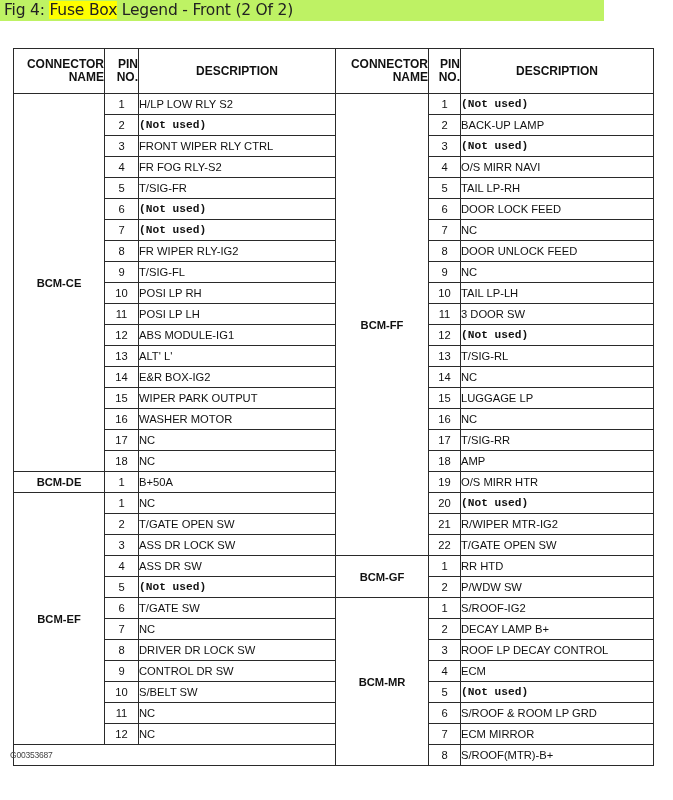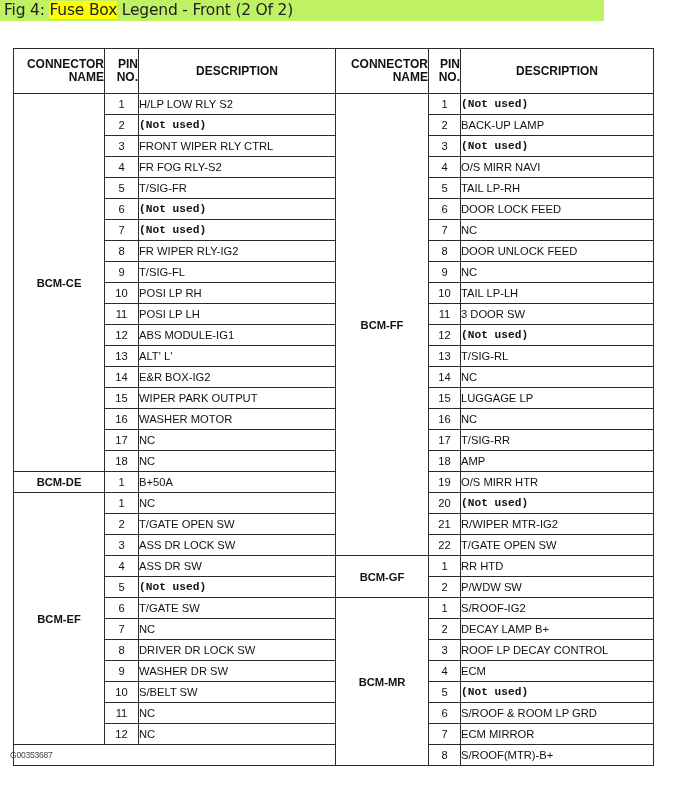--- a/index.html
+++ b/index.html
@@ -209,21 +209,21 @@
         <td class="desc">DECAY LAMP B+</td>
       </tr>
       <tr>
         <td class="pin">8</td>
         <td class="desc">DRIVER DR LOCK SW</td>
         <td class="pin">3</td>
         <td class="desc">ROOF LP DECAY CONTROL</td>
       </tr>
       <tr>
         <td class="pin">9</td>
-        <td class="desc">WASHER DR SW</td>
+        <td class="desc">CONTROL DR SW</td>
         <td class="pin">4</td>
         <td class="desc">ECM</td>
       </tr>
       <tr>
         <td class="pin">10</td>
         <td class="desc">S/BELT SW</td>
         <td class="pin">5</td>
         <td class="desc bold">(Not used)</td>
       </tr>
       <tr>

